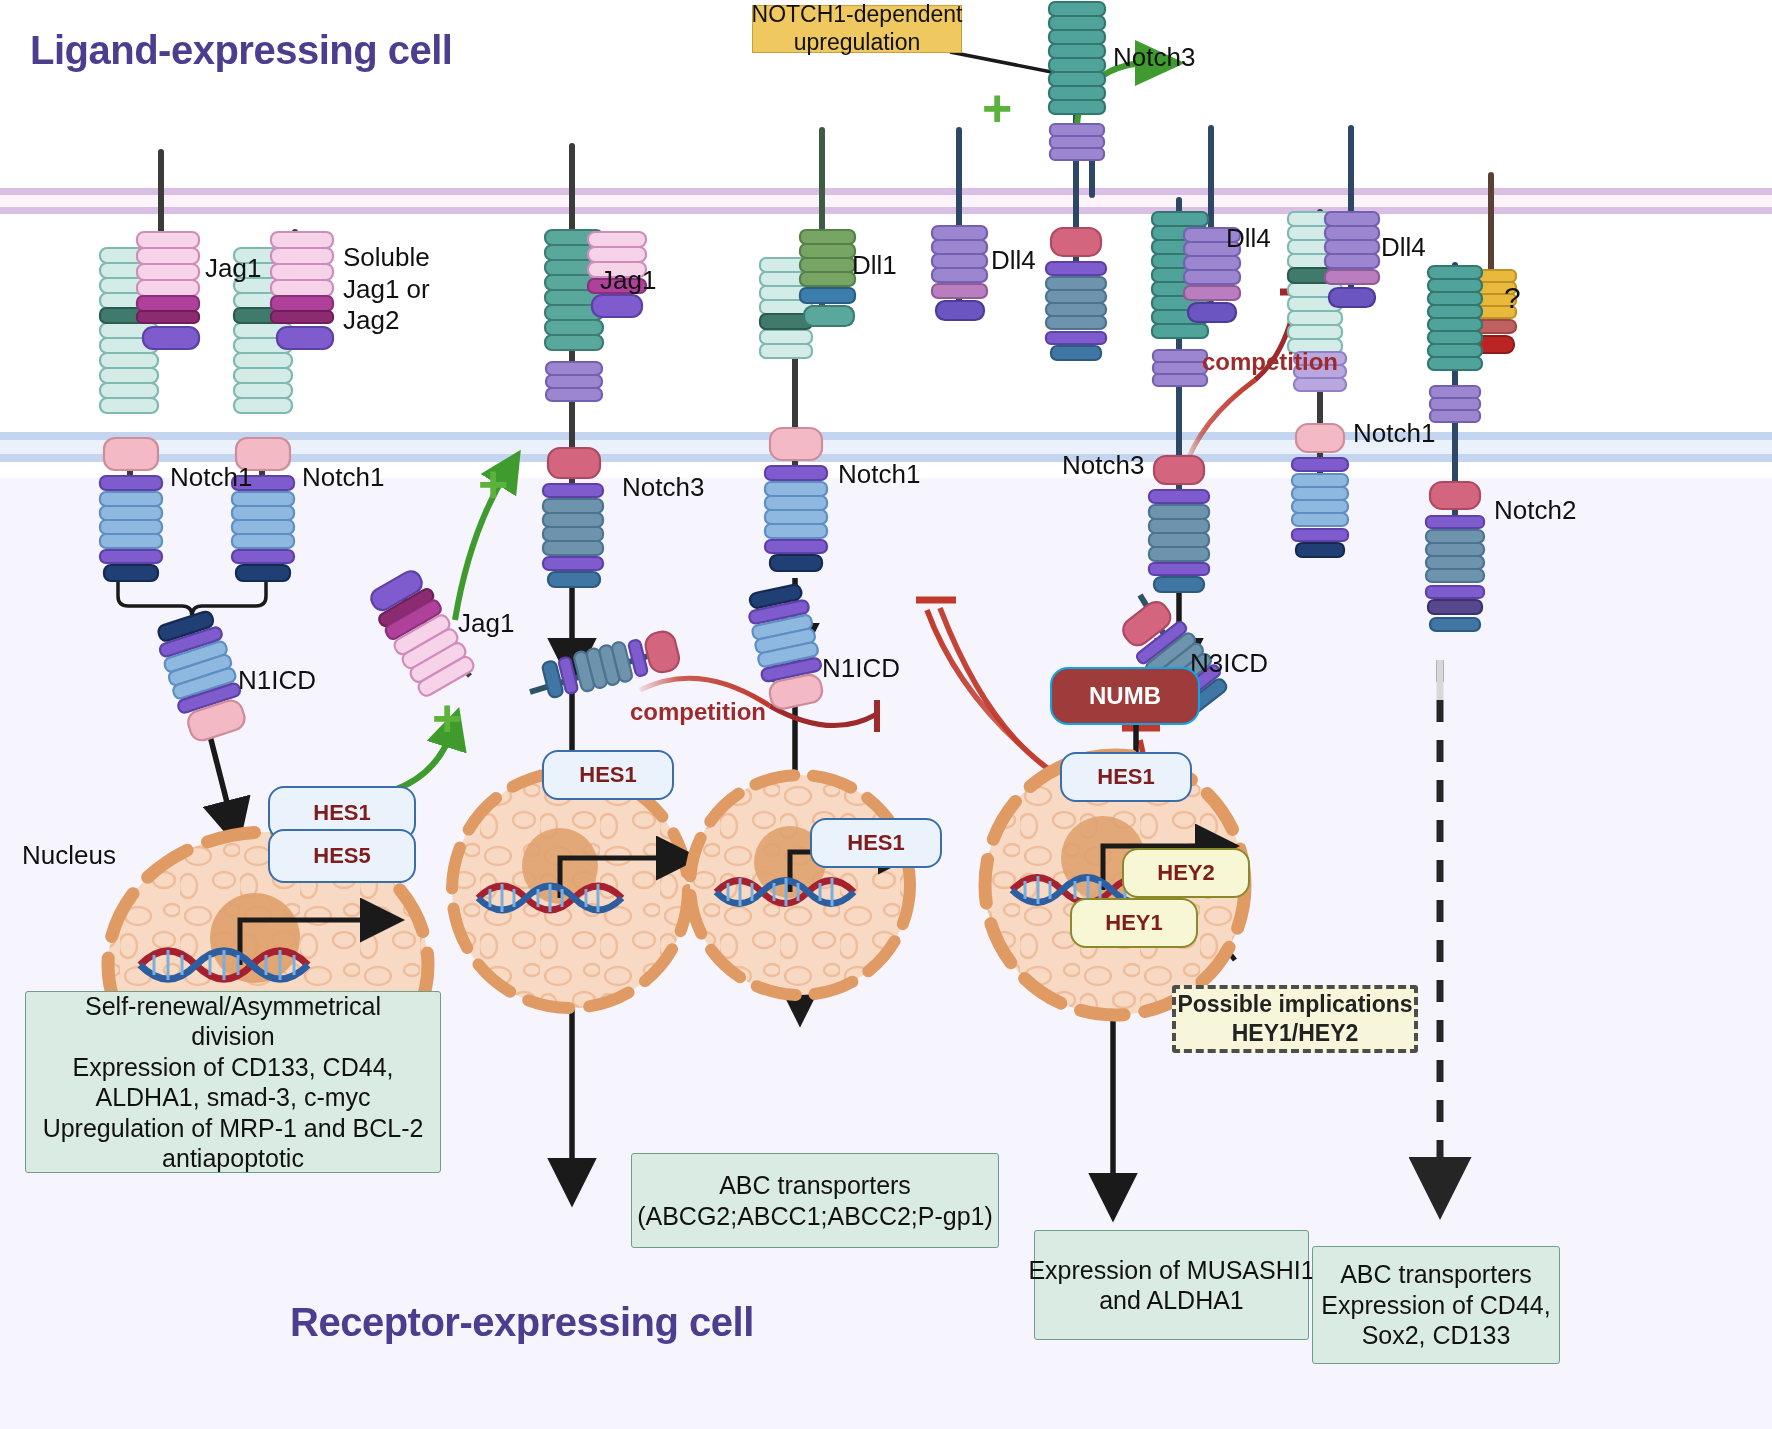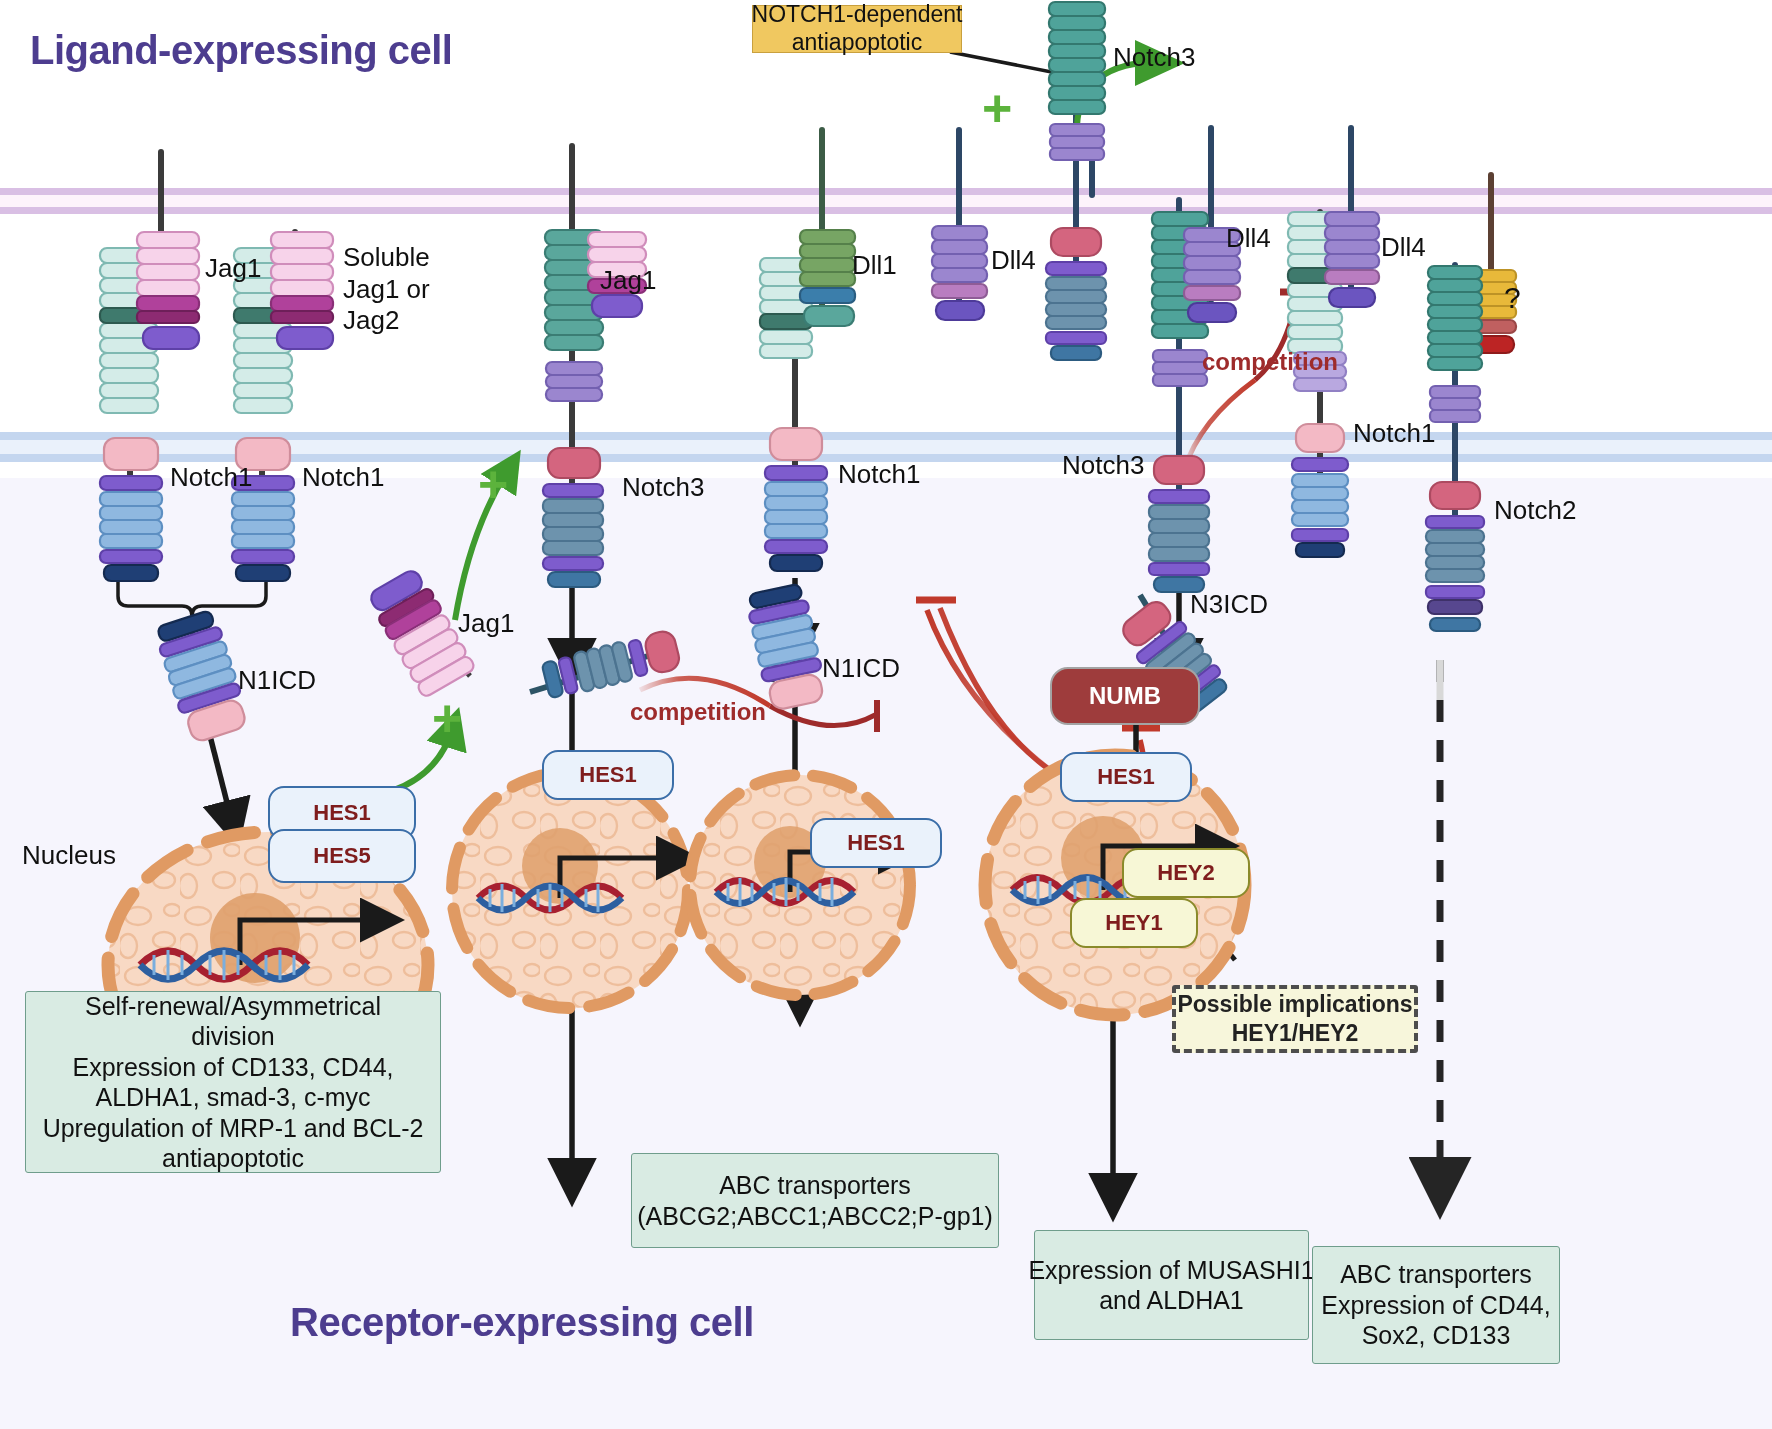--- a/index.html
+++ b/index.html
@@ -35,21 +35,21 @@
   .obox{position:absolute;background:#d9ebe3;border:1.6px solid #6f9d8c;border-radius:3px;
      display:flex;align-items:center;justify-content:center;text-align:center;
      font-size:25px;color:#111;line-height:1.22;padding:8px 10px;box-sizing:border-box;}
   .nbox{position:absolute;background:#f0c860;border:1.5px solid #c9a03e;
      display:flex;align-items:center;justify-content:center;text-align:center;
      font-size:23px;color:#111;line-height:1.2;padding:6px 8px;box-sizing:border-box;}
   .dbox{position:absolute;background:#f7f6db;border:4px dashed #4d4d4d;border-radius:3px;
      display:flex;align-items:center;justify-content:center;text-align:center;
      font-size:23px;color:#222;font-weight:bold;line-height:1.25;padding:6px 4px;box-sizing:border-box;}
 
-  .numb{position:absolute;background:#9e3c3c;border:2px solid #a3a3a3;border-radius:18px;
+  .numb{position:absolute;background:#9e3c3c;border:2px solid #0ea5e9;border-radius:18px;
      color:#fff;font-weight:bold;font-size:24px;display:flex;align-items:center;
      justify-content:center;padding:6px 18px;}
 
   .plus{position:absolute;color:#5cb33c;font-weight:bold;font-size:52px;line-height:1;}
   svg.ov{position:absolute;left:0;top:0;width:1772px;height:1429px;pointer-events:none;}
 </style>
 </head>
 <body>
 
 <div id="stage">
@@ -663,40 +663,40 @@
   <div class="lbl" style="left:302px;top:462px;">Notch1</div>
   <div class="lbl" style="left:622px;top:472px;">Notch3</div>
   <div class="lbl" style="left:838px;top:459px;">Notch1</div>
   <div class="lbl" style="left:1062px;top:450px;">Notch3</div>
   <div class="lbl" style="left:1353px;top:418px;">Notch1</div>
   <div class="lbl" style="left:1494px;top:495px;">Notch2</div>
 
   <div class="lbl" style="left:238px;top:665px;">N1ICD</div>
   <div class="lbl" style="left:458px;top:608px;">Jag1</div>
   <div class="lbl" style="left:822px;top:653px;">N1ICD</div>
-  <div class="lbl" style="left:1190px;top:589px;">N3ICD</div>
+  <div class="lbl" style="left:1190px;top:648px;">N3ICD</div>
   <div class="lbl" style="left:22px;top:840px;">Nucleus</div>
 
   <div class="lbl red" style="left:1202px;top:348px;">competition</div>
   <div class="lbl red" style="left:630px;top:698px;">competition</div>
 
   <div class="plus" style="left:982px;top:82px;">+</div>
   <div class="plus" style="left:478px;top:458px;">+</div>
   <div class="plus" style="left:432px;top:692px;">+</div>
 
   <div class="gene" style="left:268px;top:786px;width:116px;height:42px;">HES1</div>
   <div class="gene" style="left:268px;top:798px;width:116px;height:42px;margin-top:31px;">HES5</div>
   <div class="gene" style="left:542px;top:750px;width:100px;height:38px;font-weight:bold;">HES1</div>
   <div class="gene" style="left:810px;top:818px;width:100px;height:38px;">HES1</div>
   <div class="gene" style="left:1060px;top:752px;width:100px;height:38px;">HES1</div>
   <div class="gene hey" style="left:1070px;top:898px;width:96px;height:38px;">HEY1</div>
   <div class="gene hey" style="left:1122px;top:848px;width:96px;height:38px;">HEY2</div>
 
   <div class="nbox" style="left:752px;top:5px;width:210px;height:48px;white-space:pre;">NOTCH1-dependent
-antiapoptotic</div>
+upregulation</div>
 
   <div class="numb" style="left:1050px;top:667px;width:110px;height:42px;">NUMB</div>
 
   <div class="dbox" style="left:1172px;top:985px;width:246px;height:68px;white-space:pre;">Possible implications
 HEY1/HEY2</div>
 
   <div class="obox" style="left:25px;top:991px;width:416px;height:182px;white-space:pre;">Self-renewal/Asymmetrical
 division
 Expression of CD133, CD44,
 ALDHA1, smad-3, c-myc

